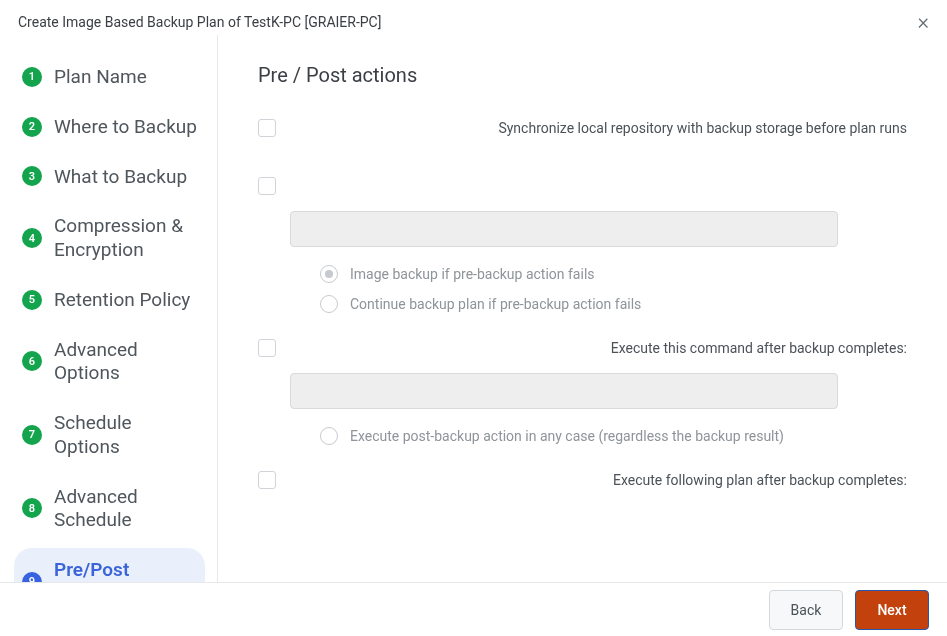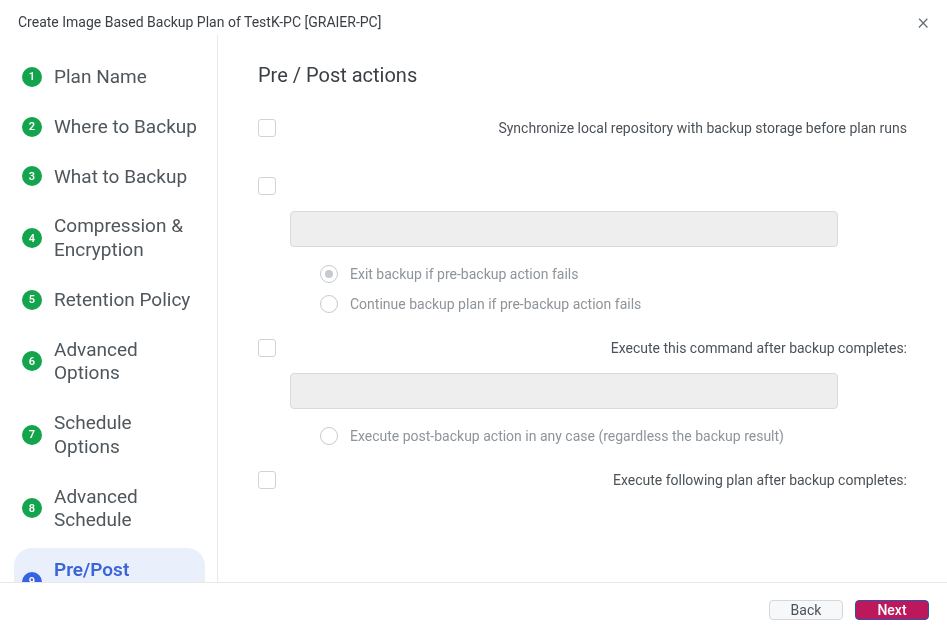--- a/index.html
+++ b/index.html
@@ -159,37 +159,37 @@
     height: 54px;
     border-top: 1px solid #e6e8ea;
     display: flex;
     justify-content: flex-end;
     align-items: center;
     padding: 0 18px;
     background: #fff;
     gap: 12px;
   }
   .btn {
-    height: 20px;
+    height: 40px;
     min-width: 74px;
     border-radius: 4px;
     font-size: 14px;
     cursor: pointer;
     display: flex;
     align-items: center;
     justify-content: center;
     padding: 0 16px;
   }
   .btn-secondary {
     background: #f7f8f9;
     border: 1px solid #d5d8db;
     color: #4b5258;
   }
   .btn-primary {
-    background: #be185d;
+    background: #c2410c;
     border: 1px solid #2558ad;
     color: #fff;
     font-weight: 500;
   }
   .group { margin-bottom: 10px; }
 </style>
 </head>
 <body>
 
 <div class="header">
@@ -252,21 +252,21 @@
     </div>
 
     <div class="group">
       <div class="opt-row" style="margin-bottom:16px;">
         <div class="checkbox"></div>
       </div>
       <div class="indent-block">
         <input class="text-input" type="text" disabled="" value="" style="">
         <div class="radio-row">
           <div class="radio checked"></div>
-          <div class="radio-label">Exit backup if pre-backup action fails</div>
+          <div class="radio-label">Image backup if pre-backup action fails</div>
         </div>
         <div class="radio-row">
           <div class="radio"></div>
           <div class="radio-label">Continue backup plan if pre-backup action fails</div>
         </div>
       </div>
     </div>
 
     <div class="group">
       <div class="opt-row" style="margin-bottom:16px;">

